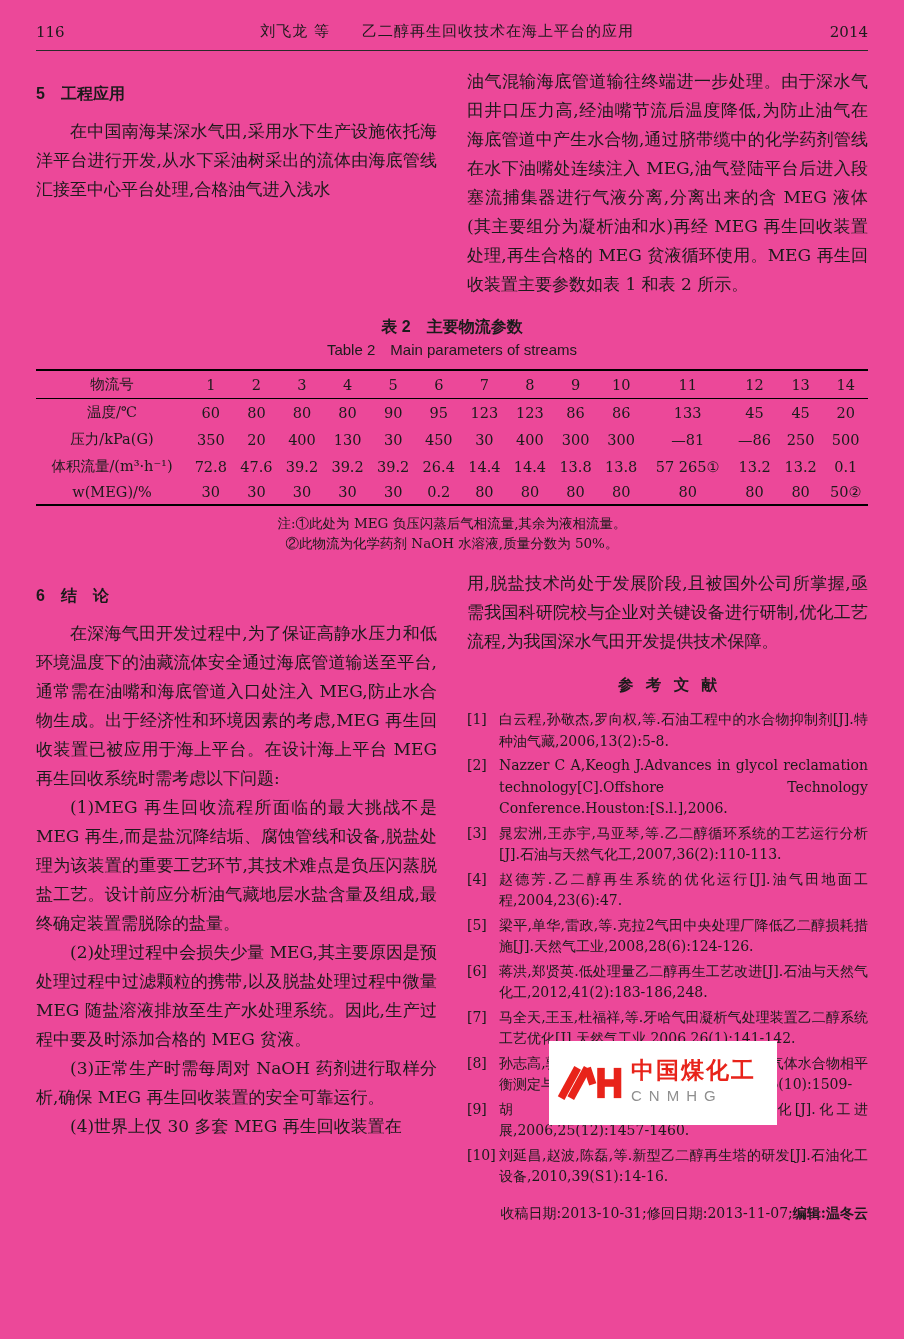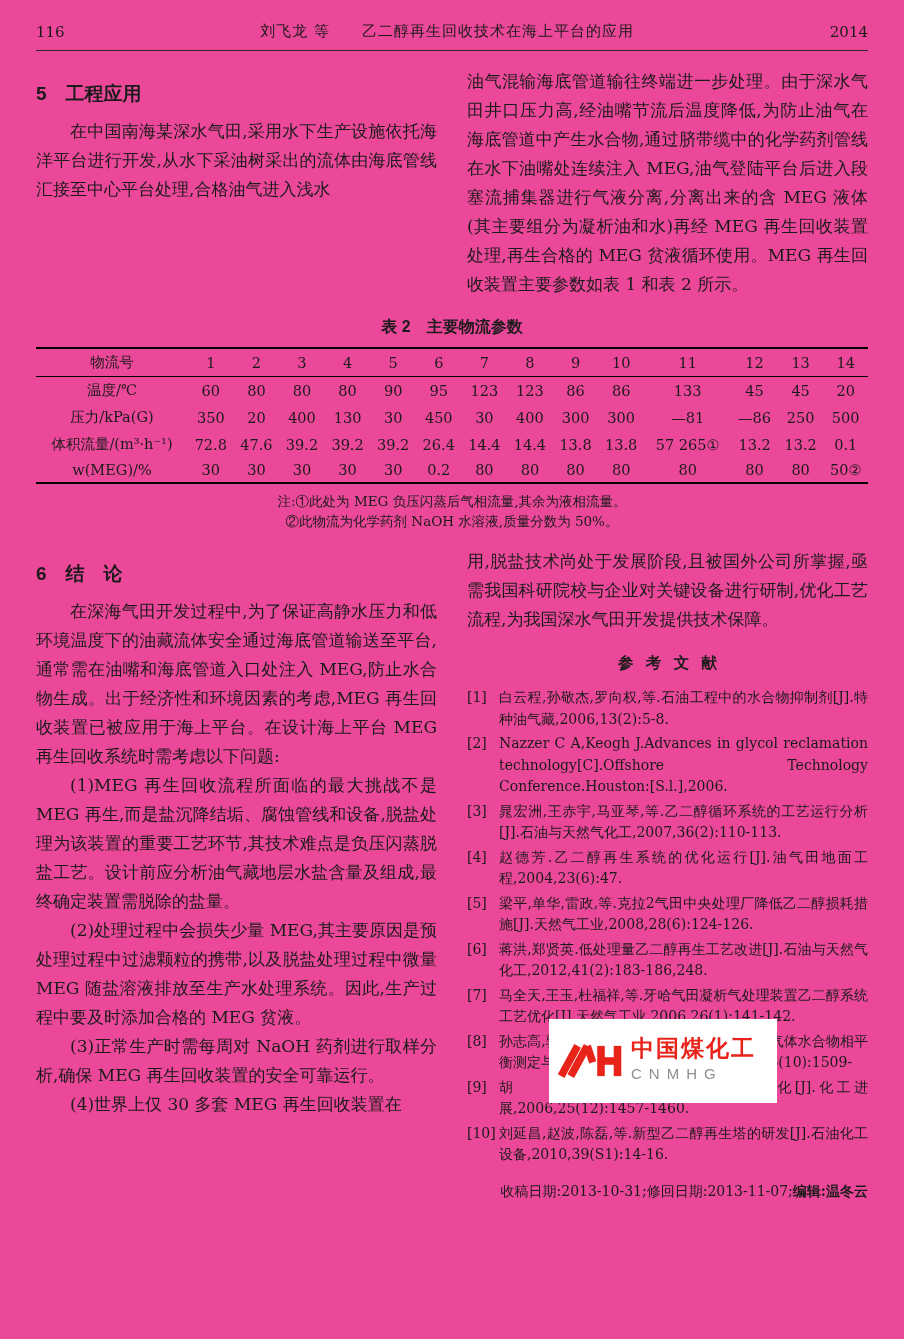--- a/index.html
+++ b/index.html
@@ -16,21 +16,21 @@
     font-size:15px; padding-bottom:9px; border-bottom:1.3px solid #2a2a2a;
   }
   .hdr .title { flex:1; text-align:center; letter-spacing:1px; }
   
   .two-col { display:flex; gap:30px; margin-top:16px; }
   .col { flex:1; min-width:0; font-size:17px; line-height:29px; text-align:justify; }
   .para { text-indent:2em; }
   .para.no-indent { text-indent:0; }
   .sec-heading {
     font-family:"Liberation Sans","DejaVu Sans",sans-serif;
-    font-weight:bold; font-size:19px; line-height:24px;
+    font-weight:bold; font-size:16px; line-height:24px;
     margin:15px 0 11px 0; text-indent:0;
   }
   
   .table-block { margin-top:18px; }
   .tcap-zh { text-align:center; font-weight:bold; font-size:16px;
     font-family:"Liberation Sans","DejaVu Sans",sans-serif; }
   .tcap-en { text-align:center; font-size:15px; margin-top:3px;
     font-family:"Liberation Sans","DejaVu Sans",sans-serif; }
   table { width:100%; border-collapse:collapse; margin-top:9px;
     font-size:14.5px; border-bottom:2px solid #000; }
@@ -78,20 +78,21 @@
       <h2 class="sec-heading">5　工程应用</h2>
       <p class="para">在中国南海某深水气田,采用水下生产设施依托海洋平台进行开发,从水下采油树采出的流体由海底管线汇接至中心平台处理,合格油气进入浅水</p>
     </div>
     <div class="col">
       <p class="para no-indent">油气混输海底管道输往终端进一步处理。由于深水气田井口压力高,经油嘴节流后温度降低,为防止油气在海底管道中产生水合物,通过脐带缆中的化学药剂管线在水下油嘴处连续注入 MEG,油气登陆平台后进入段塞流捕集器进行气液分离,分离出来的含 MEG 液体(其主要组分为凝析油和水)再经 MEG 再生回收装置处理,再生合格的 MEG 贫液循环使用。MEG 再生回收装置主要参数如表 1 和表 2 所示。</p>
     </div>
   </section>
 
   <section class="table-block">
     <div class="tcap-zh">表 2　主要物流参数</div>
+    <div class="tcap-en">Table 2　Main parameters of streams</div>
     <table>
       <thead>
         <tr>
             <th class="rowlab">物流号</th>
             <th>1</th>
             <th>2</th>
             <th>3</th>
             <th>4</th>
             <th>5</th>
             <th>6</th>

